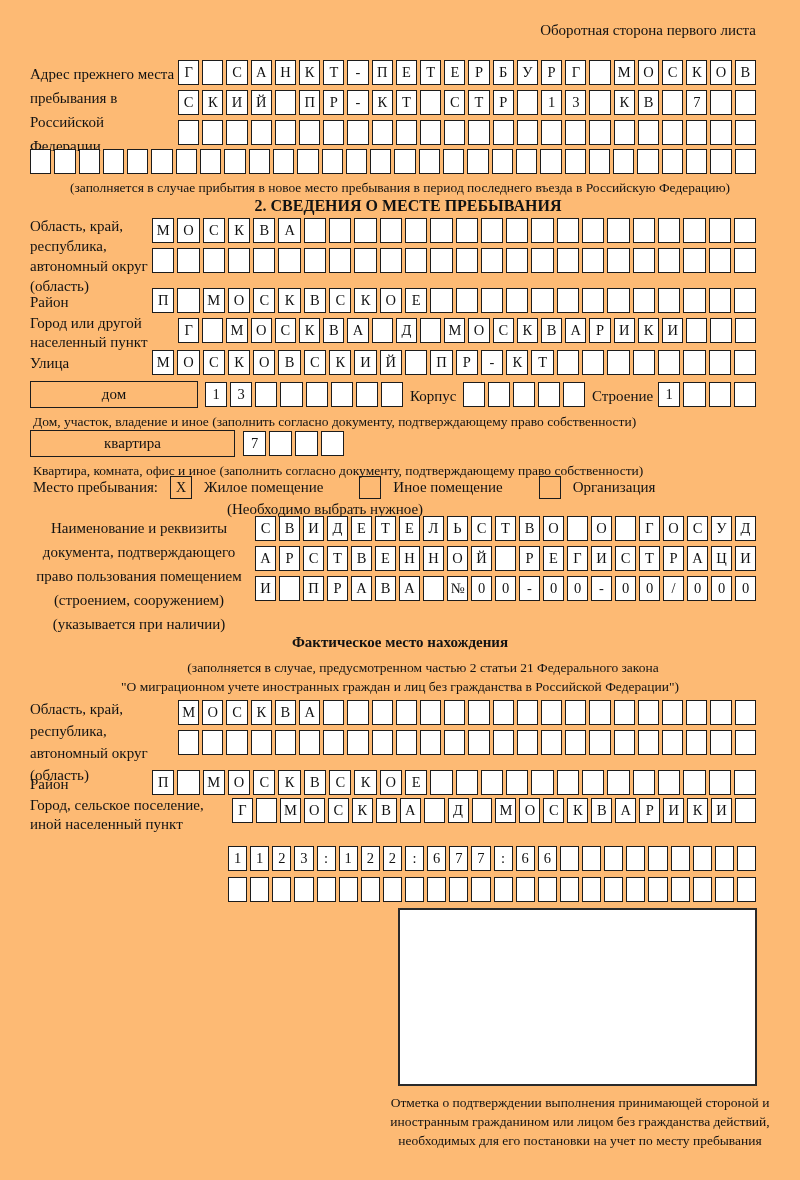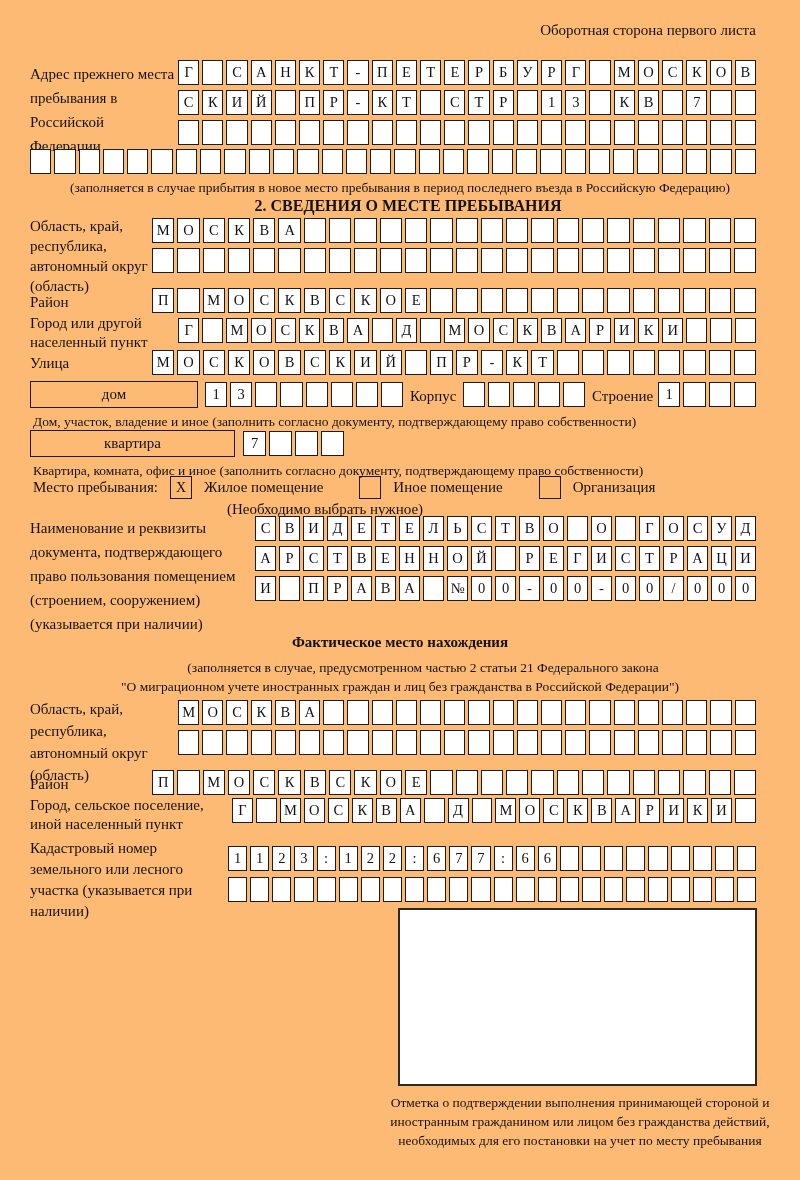--- a/index.html
+++ b/index.html
@@ -334,21 +334,21 @@
     <span>Место пребывания:</span>
     <span class="checkbox">X</span>
     <span class="opt-label">Жилое помещение</span>
     <span class="checkbox"></span>
     <span class="opt-label">Иное помещение</span>
     <span class="checkbox"></span>
     <span>Организация</span>
   </div>
   <div class="abs lbl center" style="left:170px; top:499px; width:310px;">(Необходимо выбрать нужное)</div>
 
-  <div class="abs lbl" style="left:30px; top:516px; width:218px; line-height:24px;">Наименование и реквизиты документа, подтверждающего право пользования помещением (строением, сооружением) (указывается при наличии)</div>
+  <div class="abs lbl" style="left:30px; top:516px; width:218px; line-height:24px;text-align:center;">Наименование и реквизиты документа, подтверждающего право пользования помещением (строением, сооружением) (указывается при наличии)</div>
   <div class="cellrow" style="left:255px; top:516px; width:501px;">
       <div class="cell">С</div>
       <div class="cell">В</div>
       <div class="cell">И</div>
       <div class="cell">Д</div>
       <div class="cell">Е</div>
       <div class="cell">Т</div>
       <div class="cell">Е</div>
       <div class="cell">Л</div>
       <div class="cell">Ь</div>
@@ -517,21 +517,20 @@
       <div class="cell">К</div>
       <div class="cell">В</div>
       <div class="cell">А</div>
       <div class="cell">Р</div>
       <div class="cell">И</div>
       <div class="cell">К</div>
       <div class="cell">И</div>
       <div class="cell"></div>
     </div>
 
-  <div class="abs lbl" style="left:30px; top:838px; width:195px; line-height:21px;">Кадастровый номер земельного или лесного участка (указывается при наличии)</div>
   <div class="cellrow" style="left:228px; top:846px; width:528px;">
       <div class="cell">1</div>
       <div class="cell">1</div>
       <div class="cell">2</div>
       <div class="cell">3</div>
       <div class="cell">:</div>
       <div class="cell">1</div>
       <div class="cell">2</div>
       <div class="cell">2</div>
       <div class="cell">:</div>

